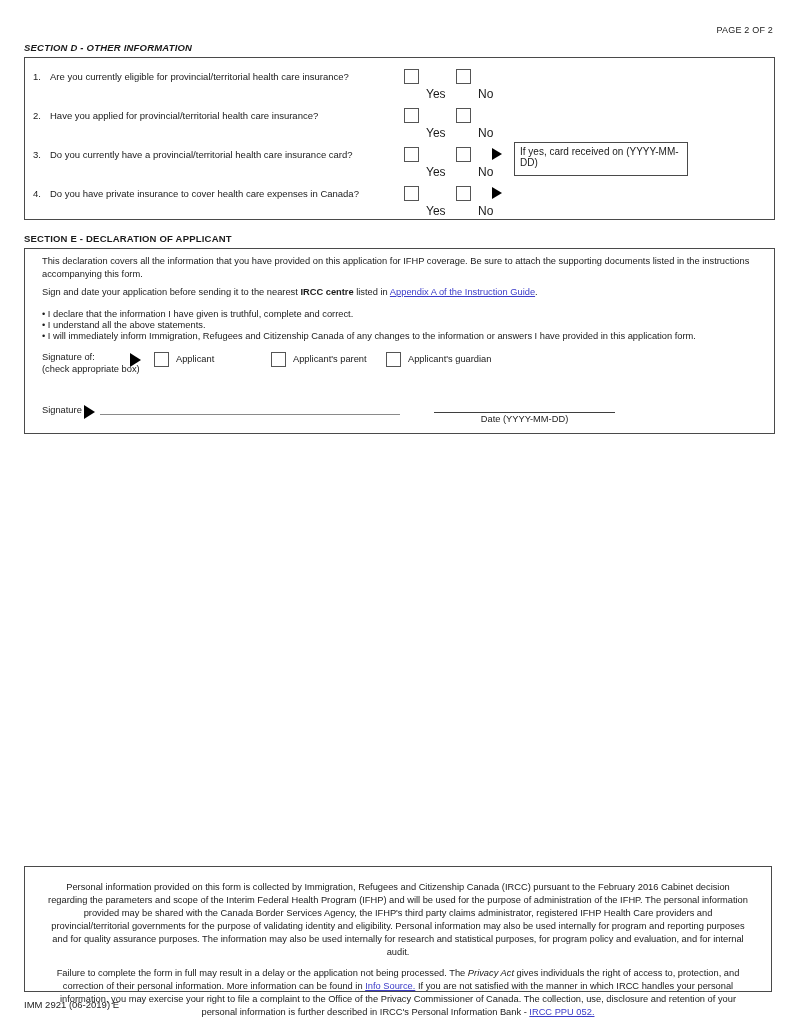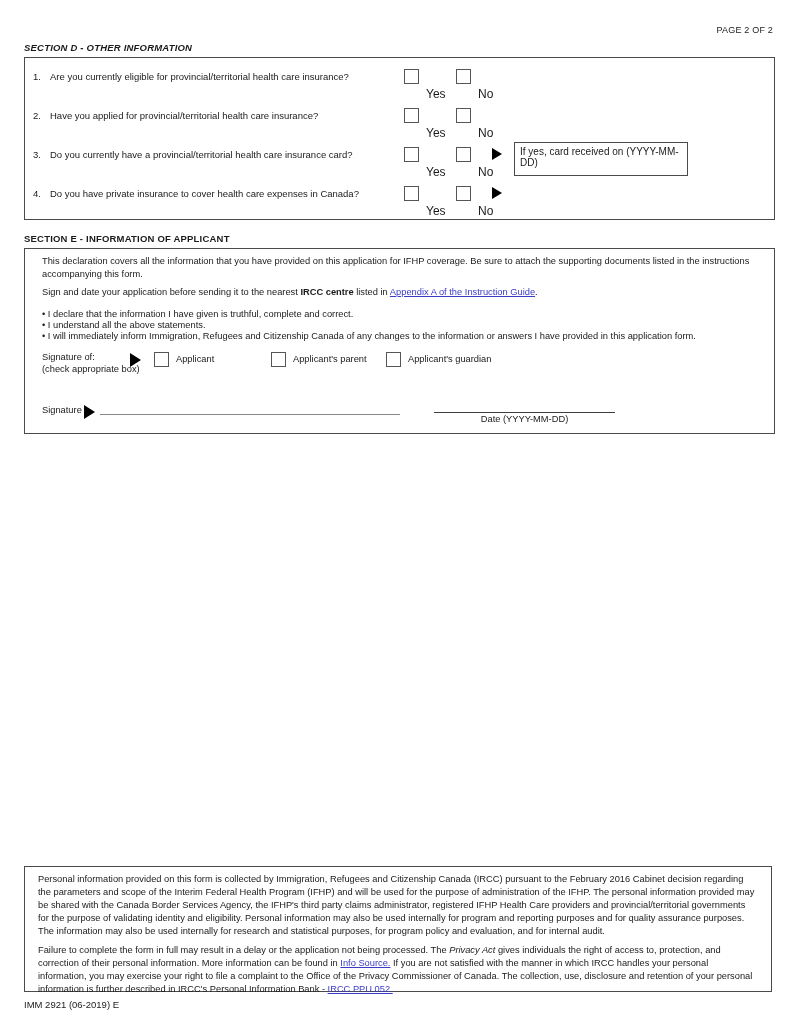--- a/index.html
+++ b/index.html
@@ -45,21 +45,21 @@
   .opt1-lbl{left:151px;top:105px;}
   .opt2-cb{left:246px;top:103px;}
   .opt2-lbl{left:268px;top:105px;}
   .opt3-cb{left:361px;top:103px;}
   .opt3-lbl{left:383px;top:105px;}
   .sig-lbl{position:absolute;left:17px;top:156px;}
   .sig-tri{position:absolute;left:59px;top:156px;border-width:7px 0 7px 11px;}
   .sig-line{position:absolute;left:75px;top:165px;width:300px;border-top:1.5px solid #8a8a8a;}
   .date-line{position:absolute;left:409px;top:163px;width:181px;border-top:1px solid #3f3f3f;}
   .date-lbl{position:absolute;left:409px;top:165px;width:181px;text-align:center;}
-  #privacy-box p{margin:0;}
+  #privacy-box p{margin:8px;text-align:center;}
   #privacy-box p + p{margin-top:6px;}
   .footer{left:24px;top:999px;font-size:9.5px;}
 </style>
 </head>
 <body>
 
 <div class="abs page-indicator">PAGE 2 OF 2</div>
 
 <div class="abs sec-title" style="top:42px;font-style:italic;">SECTION D - OTHER INFORMATION</div>
 
@@ -101,21 +101,21 @@
     <span class="q-text">Do you have private insurance to cover health care expenses in Canada?</span>
     <span class="cb yes-cb"></span>
     <span class="cb-lbl yes-lbl">Yes</span>
     <span class="cb no-cb"></span>
     <span class="cb-lbl no-lbl">No</span>
     <span class="tri row-tri"></span>
   </div>
 
 </div>
 
-<div class="abs sec-title" style="top:233px;">SECTION E - INFORMATION OF APPLICANT</div>
+<div class="abs sec-title" style="top:233px;">SECTION E - DECLARATION OF APPLICANT</div>
 
 <div class="abs formbox" id="box-e">
 
   <div class="e-intro">This declaration covers all the information that you have provided on this application for IFHP coverage. Be sure to attach the supporting documents listed in the instructions accompanying this form.</div>
 
   <div class="e-signdate">
     <span>Sign and date your application before sending it to the nearest </span><span class="b">IRCC centre</span><span> listed in </span><span class="link" style="color: rgb(59, 59, 200);">Appendix A of the Instruction Guide</span><span>.</span>
   </div>
 
   <div class="e-bullets">

